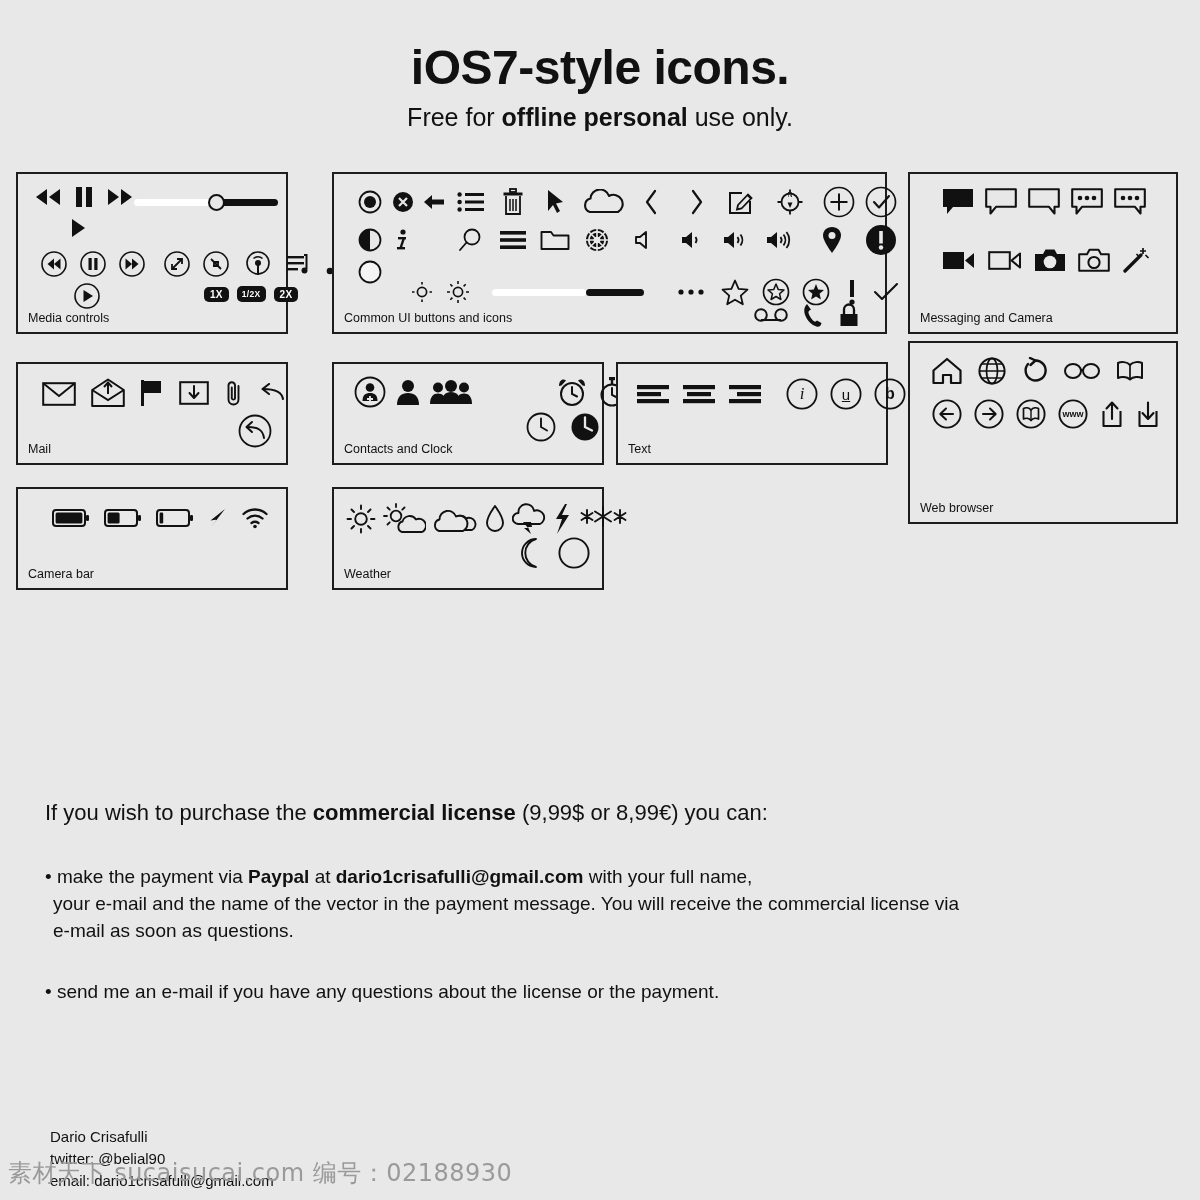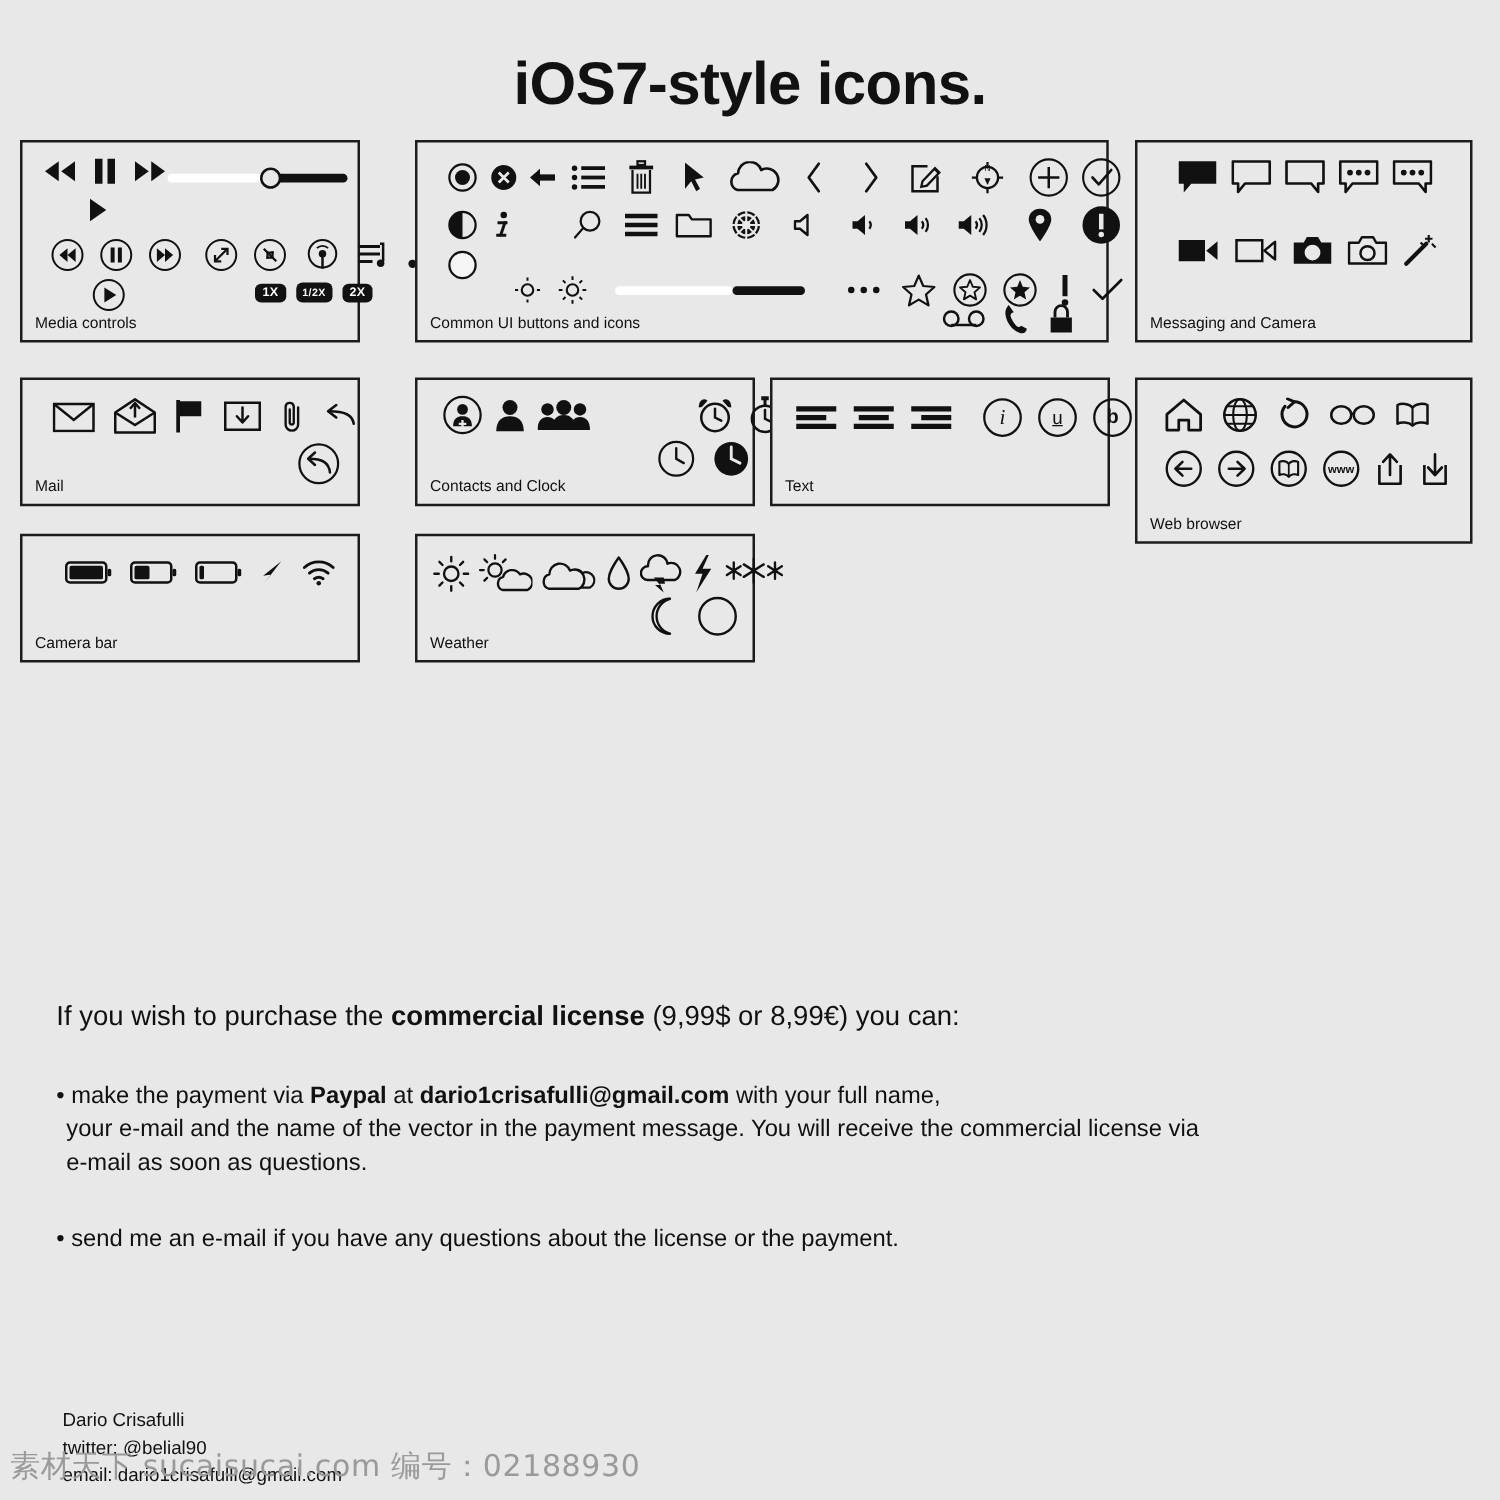--- a/index.html
+++ b/index.html
@@ -18,41 +18,41 @@
   .title {
     font-size: 48px; font-weight: bold; letter-spacing: -0.5px;
     line-height: 1.0; margin: 0; color: #111;
   }
   .subtitle {
     font-size: 25px; font-weight: normal; margin: 11px 0 0 0; color: #111;
   }
   .subtitle b { font-weight: bold; }
 
   
-  .panels { position: relative; margin-top: 20px; }
+  .panels { position: relative; margin-top: 40px; }
   .panel {
     position: absolute;
     border: 2px solid #1d1d1d;
     background: #e8e8e8;
   }
   .panel-label {
     position: absolute; left: 10px; bottom: 7px;
     font-size: 12.5px; color: #111; white-space: nowrap;
   }
   .ic { display: inline-flex; align-items: center; justify-content: center; }
   .ic svg { display: block; }
 
   
   #panel-media     { left: 16px;  top: 0px;   width: 272px; height: 162px; }
   #panel-common    { left: 332px; top: 0px;   width: 555px; height: 162px; }
   #panel-messaging { left: 908px; top: 0px;   width: 270px; height: 162px; }
   #panel-mail      { left: 16px;  top: 190px; width: 272px; height: 103px; }
   #panel-contacts  { left: 332px; top: 190px; width: 272px; height: 103px; }
   #panel-text      { left: 616px; top: 190px; width: 272px; height: 103px; }
-  #panel-web       { left: 908px; top: 190px; width: 270px; height: 133px; }
+  #panel-web       { left: 908px; top: 169px; width: 270px; height: 183px; }
   #panel-status    { left: 16px;  top: 315px; width: 272px; height: 103px; }
   #panel-weather   { left: 332px; top: 315px; width: 272px; height: 103px; }
 
   
   .r-abs { position: absolute; display: flex; align-items: center; }
 
   
   .badge {
     background: #111; color: #fff; border-radius: 5px;
     font-size: 10px; font-weight: bold; padding: 2px 6px;
@@ -85,20 +85,21 @@
     font-family: "DejaVu Sans", sans-serif; letter-spacing: 0.5px;
   }
 </style>
 </head>
 <body>
 
 <div id="root">
 
   <div class="header">
     <h1 class="title">iOS7-style icons.</h1>
+    <p class="subtitle"><span>Free for </span><b>offline personal</b><span> use only.</span></p>
   </div>
 
   <div class="panels" style="height:430px">
 
     <div class="panel" id="panel-media">
       <div class="r-abs" style="left:16px; top:12px; gap:12px;">
         <span class="ic">
             <svg width="28" height="20" viewBox="0 0 28 20">
               <polygon points="13,2 13,18 2,10" fill="#111"></polygon>
               <polygon points="26,2 26,18 15,10" fill="#111"></polygon>

